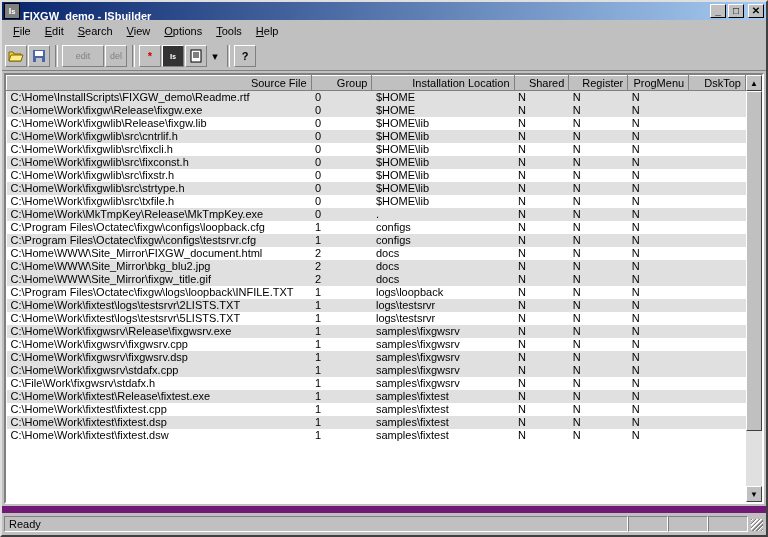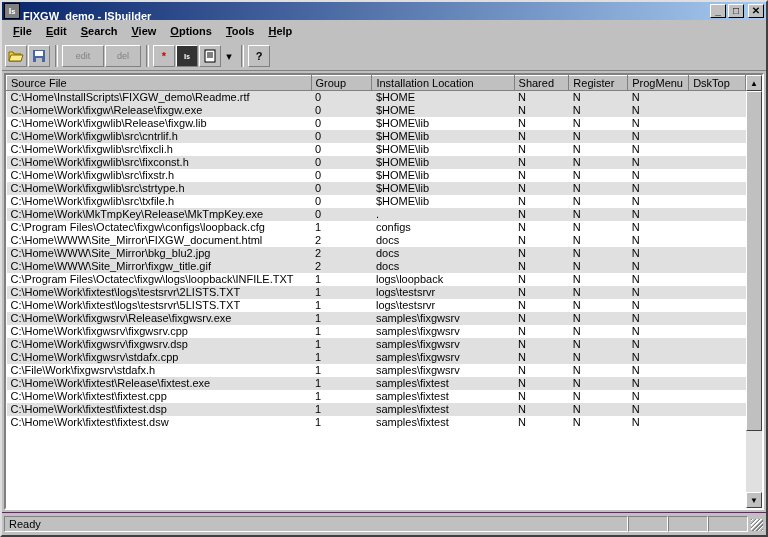--- a/index.html
+++ b/index.html
@@ -73,21 +73,20 @@
     cursor: default;
     display:flex;align-items:center;justify-content:center;
   }
   .sys-btn.close { margin-left: 4px; }
   .menubar {
     display: flex;
     background: #c0c0c0;
     padding: 2px 4px 2px 4px;
     height: 18px;
     align-items: center;
-    font-weight: bold;
   }
   .menubar .menu-item {
     padding: 1px 7px;
     cursor: default;
   }
   .menubar .menu-item span.u { text-decoration: underline; }
   .toolbar {
     display: flex;
     background: #c0c0c0;
     padding: 2px 3px;
@@ -143,21 +142,21 @@
   table.grid {
     border-collapse: collapse;
     width: 100%;
     table-layout: fixed;
     font-size: 11px;
   }
   table.grid th {
     background: #c0c0c0;
     border: 1px solid;
     border-color: #fff #808080 #808080 #fff;
-    text-align: left;
+    text-align: right;
     font-weight: normal;
     padding: 1px 4px;
     height: 14px;
     white-space: nowrap;
     overflow: hidden;
     box-sizing: border-box;
   }
   table.grid td {
     padding: 0 4px;
     height: 13px;
@@ -200,21 +199,21 @@
     border-color: #fff #404040 #404040 #fff;
     box-sizing: border-box;
   }
   .statusbar {
     height: 20px;
     background: #c0c0c0;
     display: flex;
     align-items: center;
     padding: 1px 2px;
     font-size: 11px;
-    border-top: 1px solid #701a75;
+    border-top: 7px solid #701a75;
   }
   .status-cell {
     border: 1px solid;
     border-color: #808080 #fff #fff #808080;
     padding: 1px 4px;
     height: 16px;
     box-sizing: border-box;
     line-height: 13px;
   }
   .status-cell.main { flex: 1; }
@@ -271,21 +270,21 @@
       <svg width="14" height="14" viewBox="0 0 14 14">
           <rect fill="#4a64a8" x="1" y="1" width="12" height="12"></rect>
           <rect fill="#fff" x="3" y="2" width="8" height="5"></rect>
           <rect fill="#c0c0c0" x="4" y="9" width="6" height="4"></rect>
         </svg>
     </div>
     <div class="sep"></div>
     <div class="tool-btn-wide">
         <span>edit</span>
       </div>
-    <div class="tool-btn-wide" style="width:36px">
+    <div class="tool-btn-wide" style="width:22px">
         <span>del</span>
       </div>
     <div class="sep"></div>
     <div class="tool-btn">
         <span style="color:#c00;font-weight:bold">*</span>
       </div>
     <div class="tool-btn" style="background:#333;color:#fff;font-size:8px;font-weight:bold;">I<sub>s</sub></div>
     <div class="tool-btn">
       <svg width="14" height="14" viewBox="0 0 14 14">
           <rect fill="#fff" stroke="#000" x="2" y="1" width="10" height="12"></rect>
@@ -419,20 +418,29 @@
             </tr>
             <tr>
               <td>C:\Program Files\Octatec\fixgw\configs\loopback.cfg</td>
               <td>1</td>
               <td>configs</td>
               <td>N</td>
               <td>N</td>
               <td>N</td>
               <td></td>
             </tr>
+            <tr class="alt">
+              <td>C:\Program Files\Octatec\fixgw\configs\testsrvr.cfg</td>
+              <td>1</td>
+              <td>configs</td>
+              <td>N</td>
+              <td>N</td>
+              <td>N</td>
+              <td></td>
+            </tr>
             <tr>
               <td>C:\Home\WWW\Site_Mirror\FIXGW_document.html</td>
               <td>2</td>
               <td>docs</td>
               <td>N</td>
               <td>N</td>
               <td>N</td>
               <td></td>
             </tr>
             <tr class="alt">

